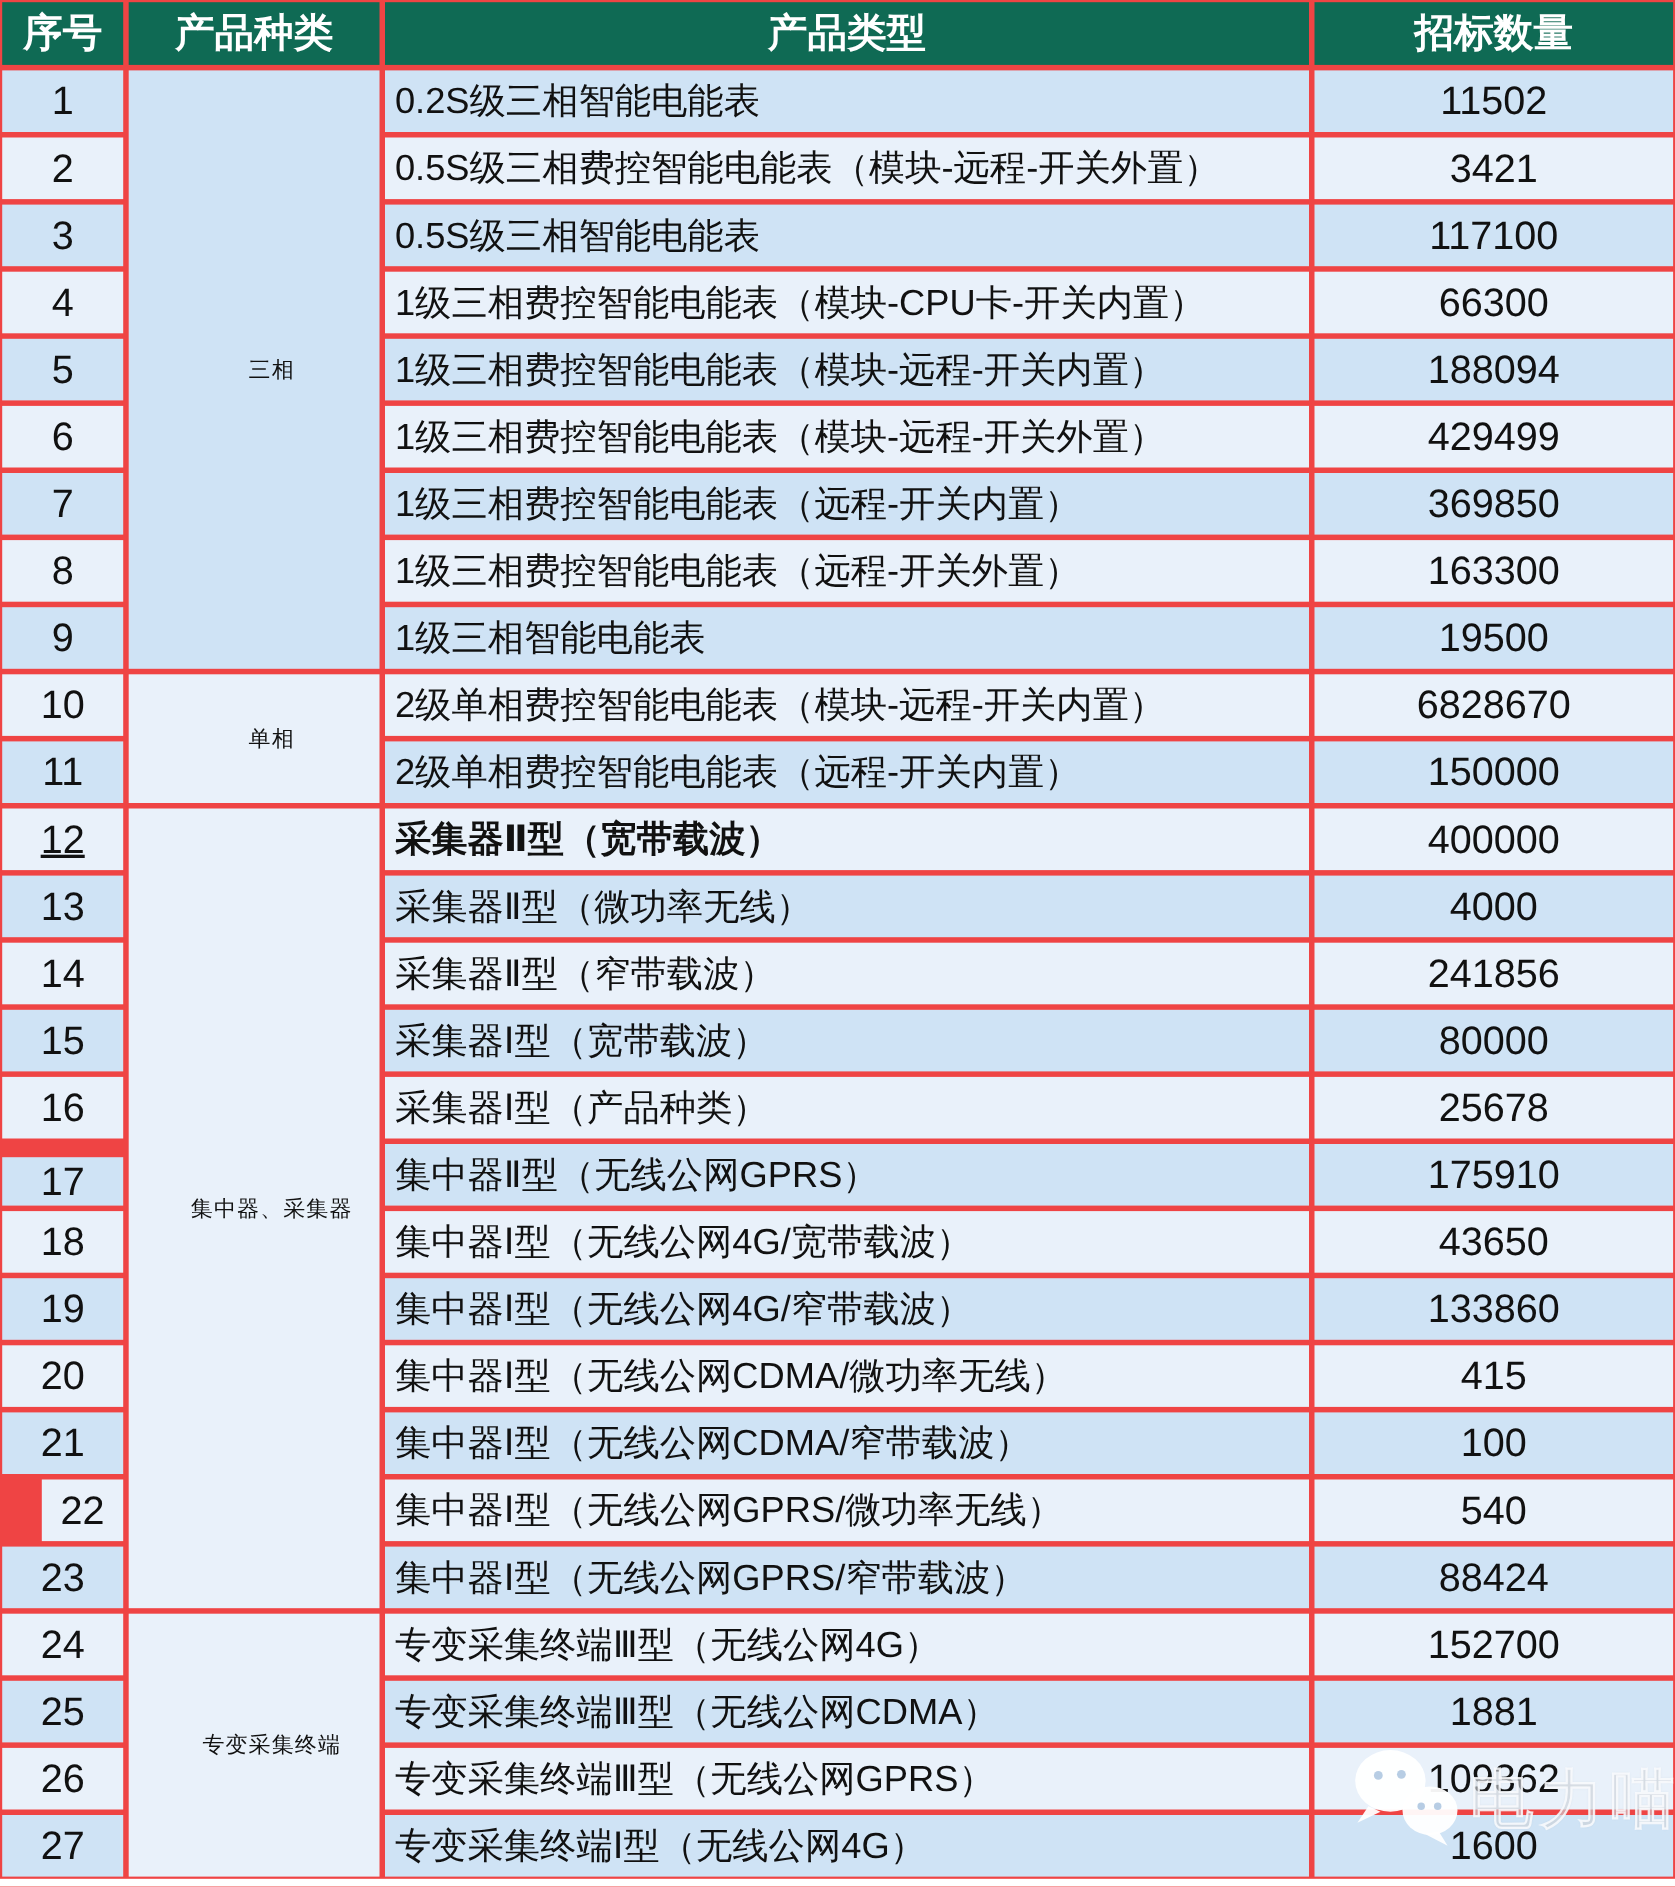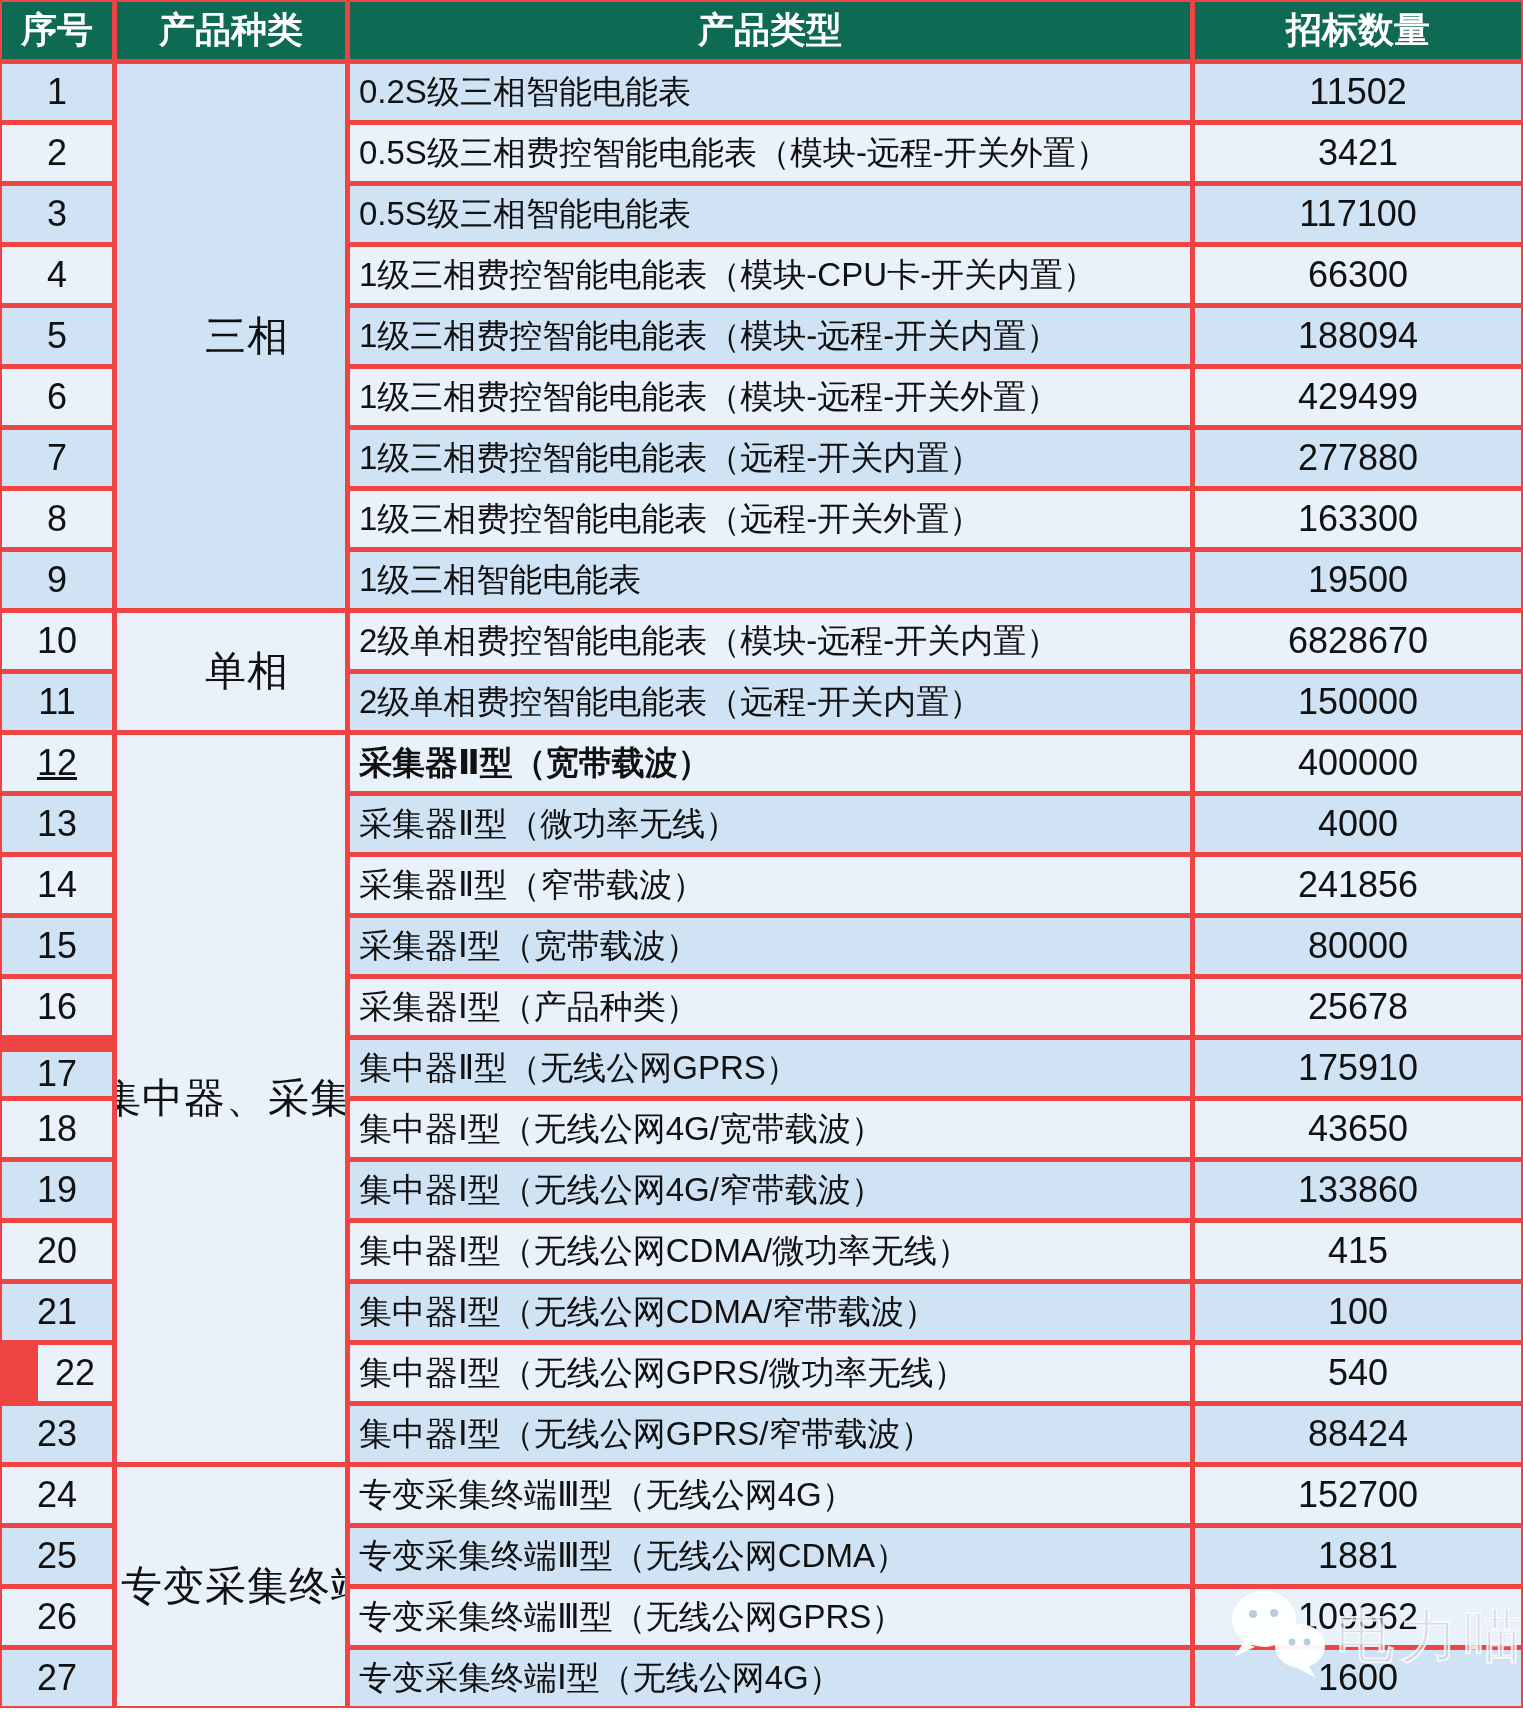--- a/index.html
+++ b/index.html
@@ -38,21 +38,21 @@
   .dark{background:var(--row-dark,#cfe3f5);}
   .light{background:var(--row-light,#e9f1fa);}
   .no-cell{font-size:36px;}
   .qty-cell{font-size:36px;}
   .type-cell{
     justify-content:flex-start;
     padding-left:9px;
     box-sizing:border-box;
     font-size:33px;
   }
-  .cat-cell{font-size:41px;letter-spacing:1px;padding-left:32px;}
+  .cat-cell{font-size:20px;letter-spacing:1px;padding-left:32px;}
 
   .watermark{
     position:absolute;
     left:1228px;top:1588px;
     display:flex;align-items:center;
     pointer-events:none;
   }
   .wm-text{
     font-size:58px;
     line-height:96px;
@@ -84,21 +84,21 @@
     <div class="cell type-cell light" style="grid-area: 5 / 3;">1级三相费控智能电能表（模块-CPU卡-开关内置）</div>
     <div class="cell qty-cell light" style="grid-area: 5 / 4;">66300</div>
     <div class="cell no-cell dark" style="grid-area: 6 / 1;">5</div>
     <div class="cell type-cell dark" style="grid-area: 6 / 3;">1级三相费控智能电能表（模块-远程-开关内置）</div>
     <div class="cell qty-cell dark" style="grid-area: 6 / 4;">188094</div>
     <div class="cell no-cell light" style="grid-area: 7 / 1;">6</div>
     <div class="cell type-cell light" style="grid-area: 7 / 3;">1级三相费控智能电能表（模块-远程-开关外置）</div>
     <div class="cell qty-cell light" style="grid-area: 7 / 4;">429499</div>
     <div class="cell no-cell dark" style="grid-area: 8 / 1;">7</div>
     <div class="cell type-cell dark" style="grid-area: 8 / 3;">1级三相费控智能电能表（远程-开关内置）</div>
-    <div class="cell qty-cell dark" style="grid-area: 8 / 4;">277880</div>
+    <div class="cell qty-cell dark" style="grid-area: 8 / 4;">369850</div>
     <div class="cell no-cell light" style="grid-area: 9 / 1;">8</div>
     <div class="cell type-cell light" style="grid-area: 9 / 3;">1级三相费控智能电能表（远程-开关外置）</div>
     <div class="cell qty-cell light" style="grid-area: 9 / 4;">163300</div>
     <div class="cell no-cell dark" style="grid-area: 10 / 1;">9</div>
     <div class="cell type-cell dark" style="grid-area: 10 / 3;">1级三相智能电能表</div>
     <div class="cell qty-cell dark" style="grid-area: 10 / 4;">19500</div>
     <div class="cell no-cell light" style="grid-area: 11 / 1;">10</div>
     <div class="cell type-cell light" style="grid-area: 11 / 3;">2级单相费控智能电能表（模块-远程-开关内置）</div>
     <div class="cell qty-cell light" style="grid-area: 11 / 4;">6828670</div>
     <div class="cell no-cell dark" style="grid-area: 12 / 1;">11</div>

